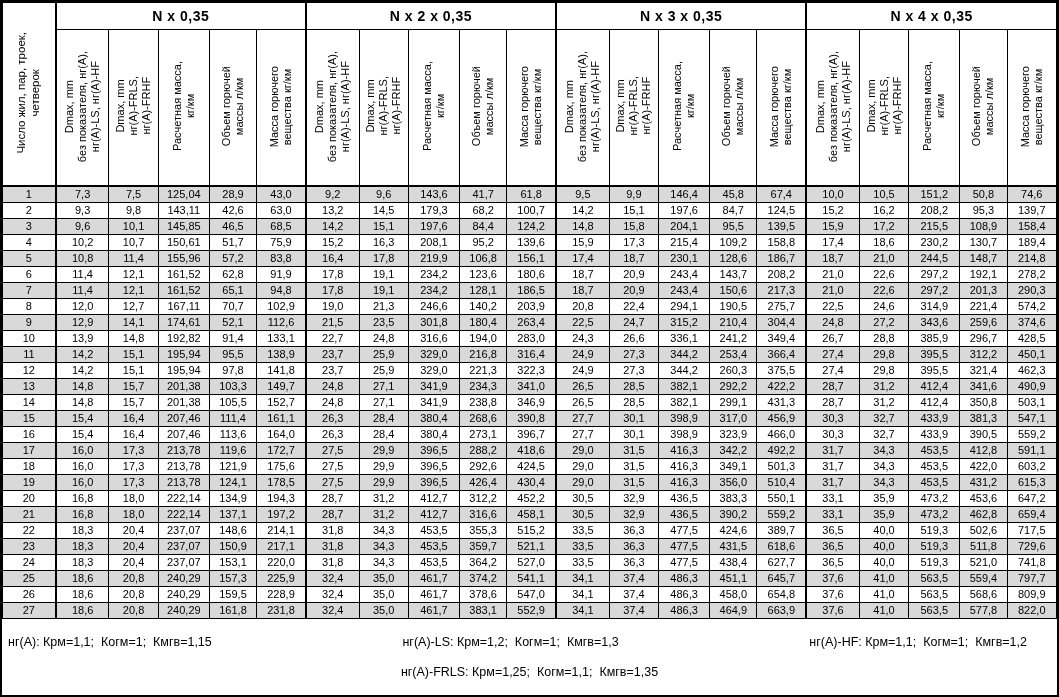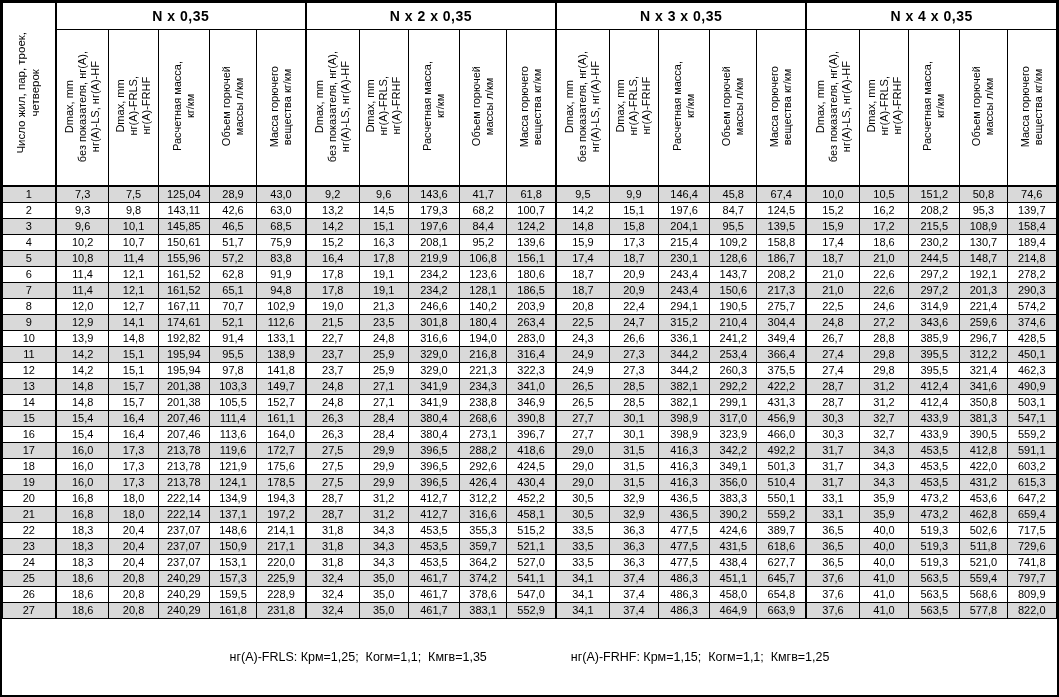--- a/index.html
+++ b/index.html
@@ -740,18 +740,22 @@
           <td>663,9</td>
           <td class="gstart">37,6</td>
           <td>41,0</td>
           <td>563,5</td>
           <td>577,8</td>
           <td>822,0</td>
         </tr>
       </tbody>
   </table>
   <div class="footer">
+    <div class="fline f1">
+      <span>нг(А): Крм=1,1;  Когм=1;  Кмгв=1,15</span>
+      <span>нг(А)-LS: Крм=1,2;  Когм=1;  Кмгв=1,3</span>
+      <span>нг(А)-HF: Крм=1,1;  Когм=1;  Кмгв=1,2</span>
+    </div>
     <div class="fline f2">
       <span>нг(А)-FRLS: Крм=1,25;  Когм=1,1;  Кмгв=1,35</span>
-      <span>нг(А)-FRHF: Крм=1,15;  Когм=1,1;  Кмгв=1,25</span>
     </div>
   </div>
 </div>
 
 </body></html>

